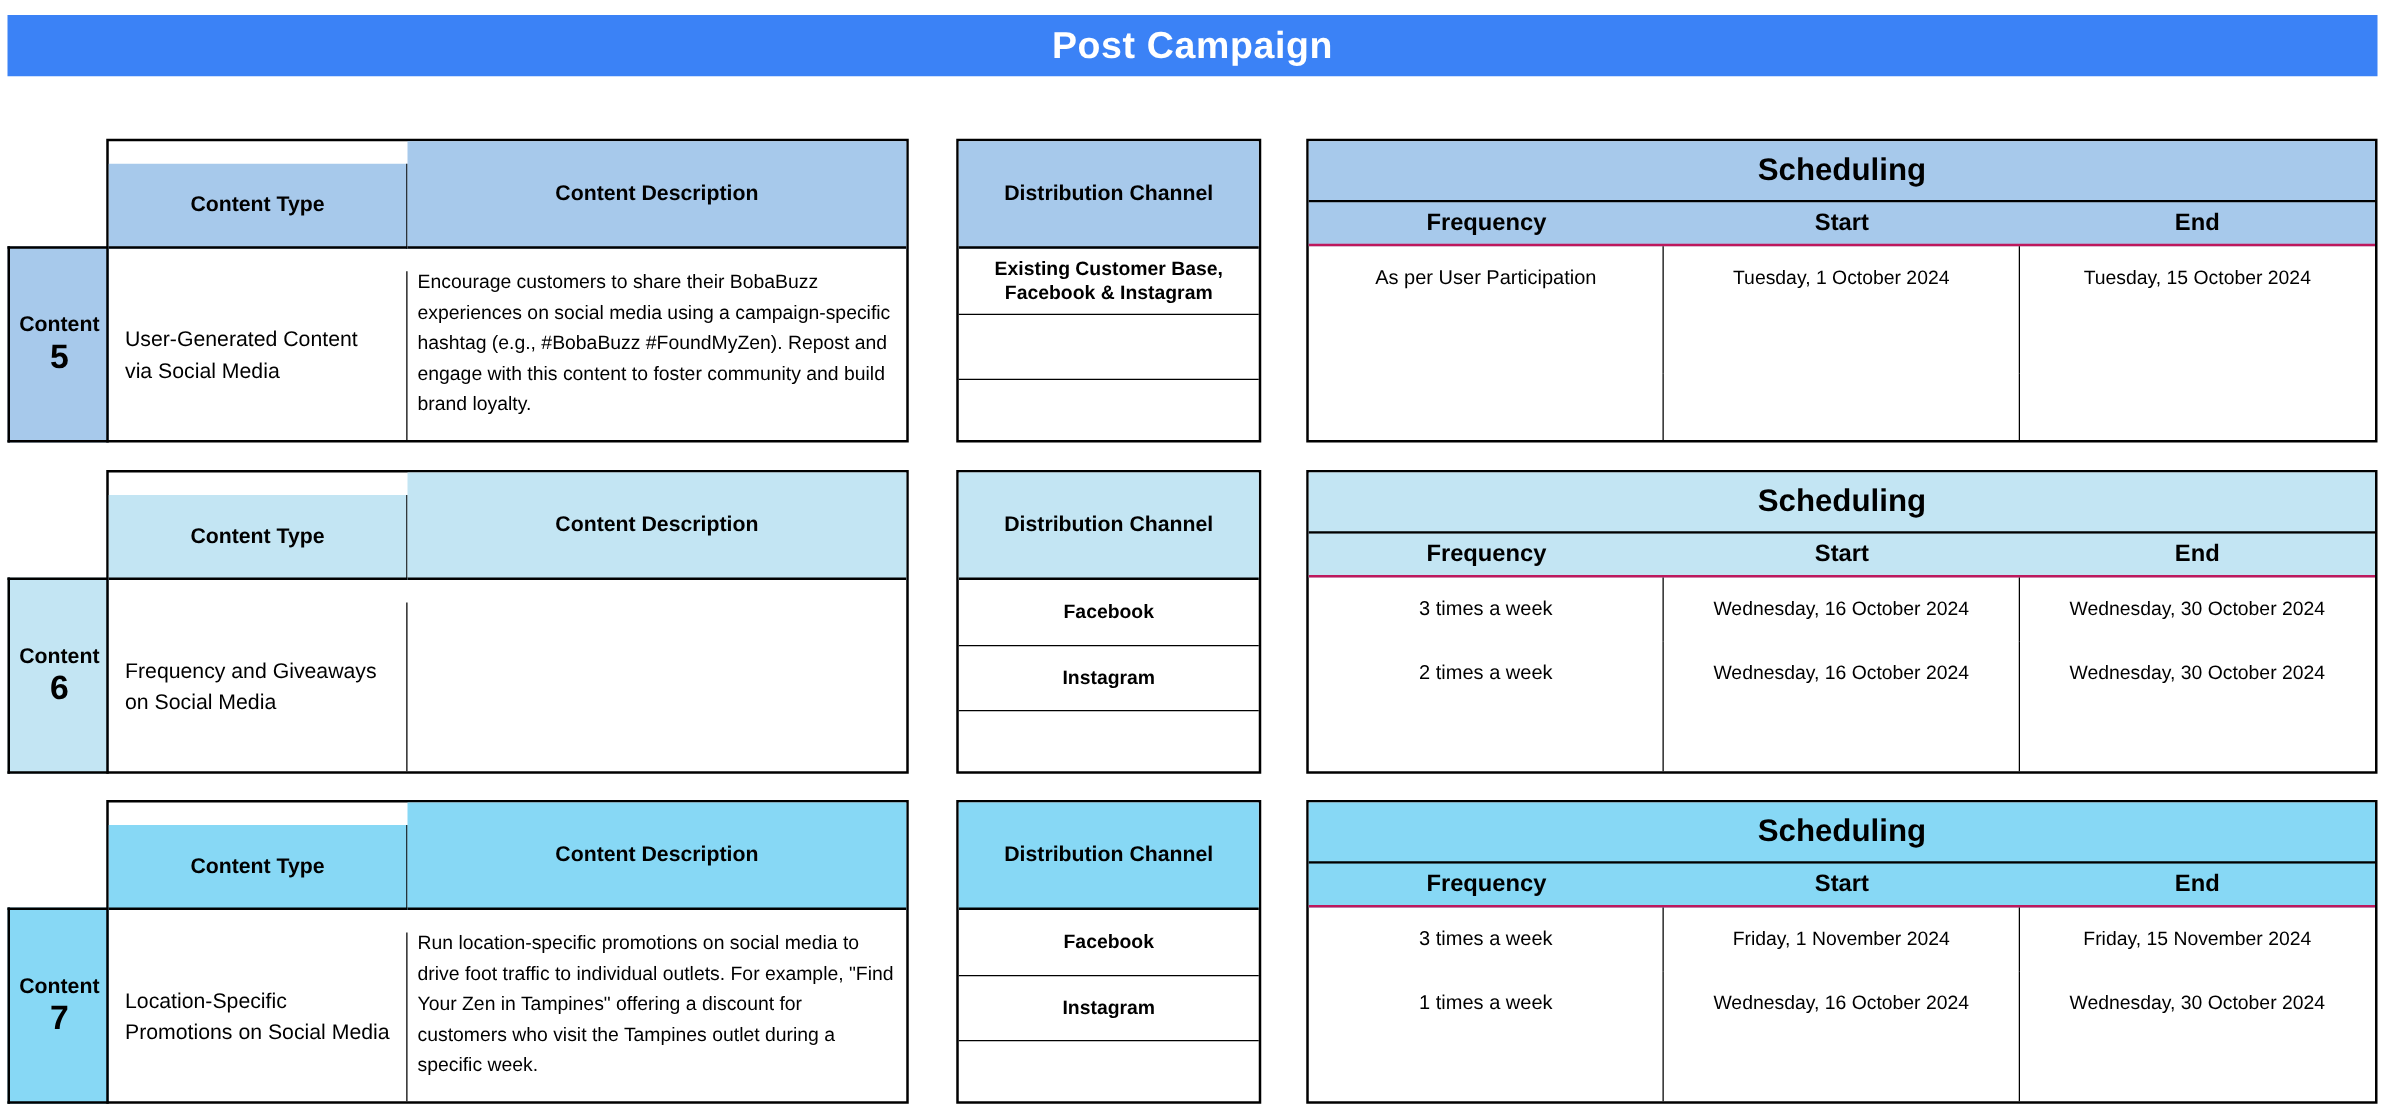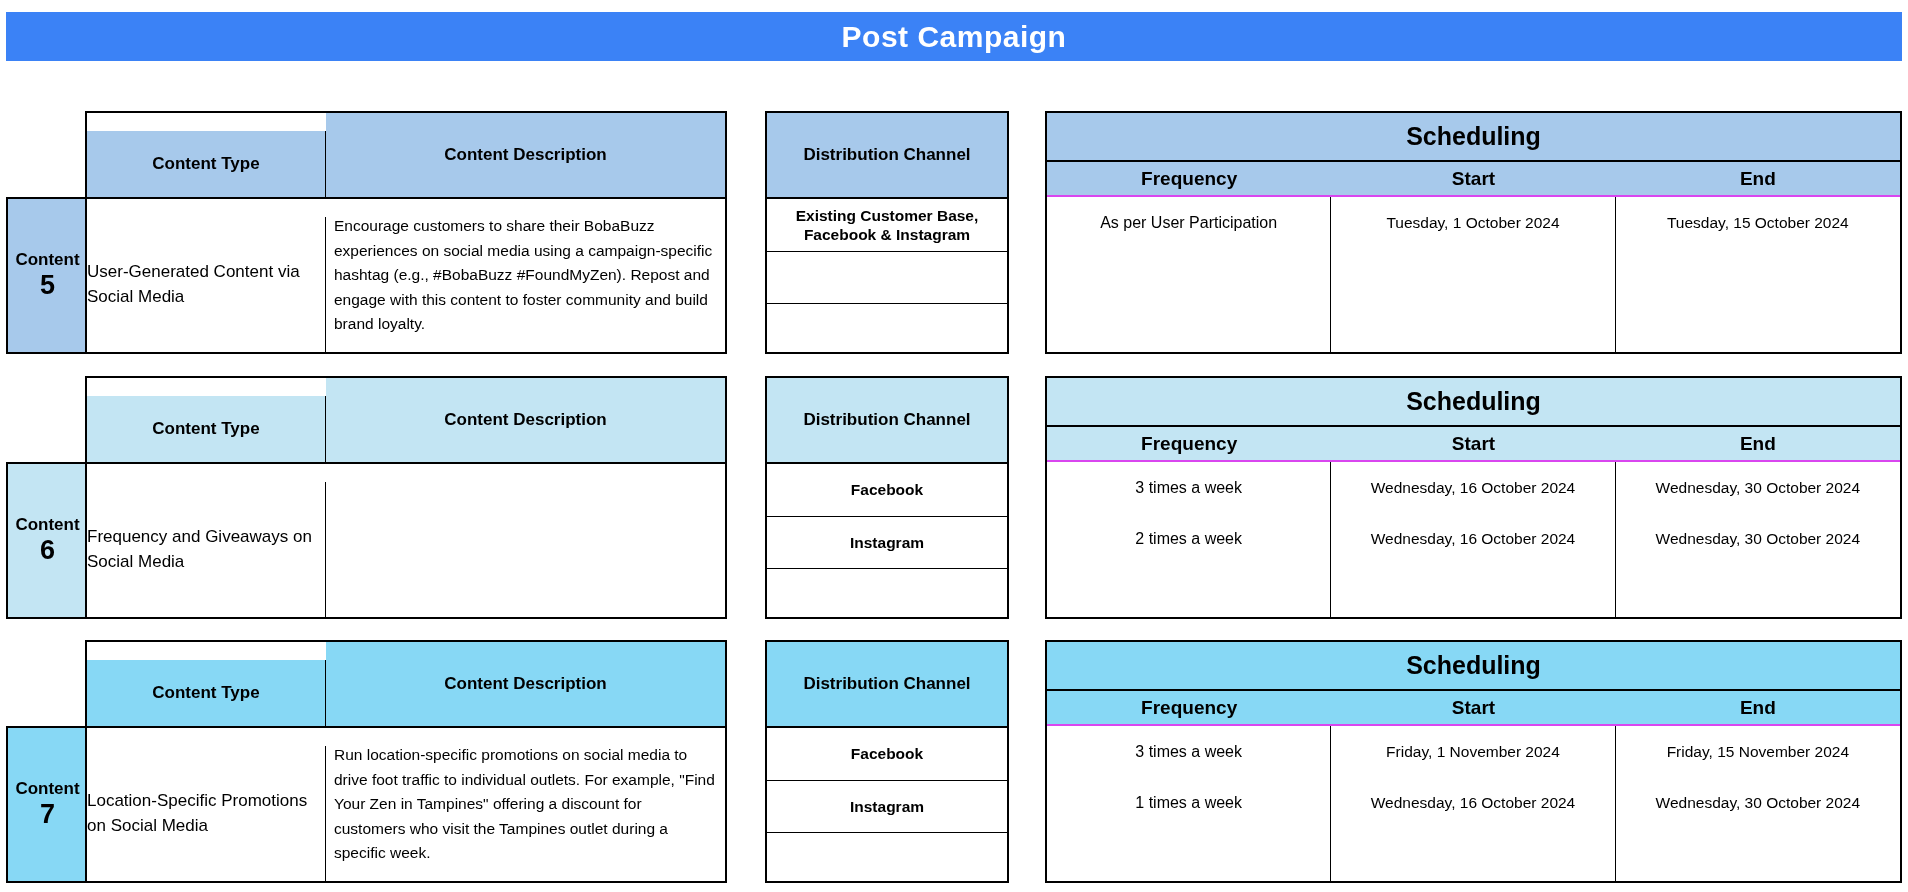--- a/index.html
+++ b/index.html
@@ -27,21 +27,21 @@
   .label-word{font-weight:bold;font-size:17px;line-height:1.2;}
   .label-num{font-weight:bold;font-size:27px;line-height:1.15;}
   
   .ctable{
     position:absolute;left:85px;top:0;width:642px;height:243px;box-sizing:border-box;
     border:2.5px solid #000;display:grid;grid-template-columns:239px 1fr;grid-template-rows:86px 1fr;
   }
   .ctable .c{box-sizing:border-box;display:flex;align-items:center;}
   .ctable .col1{border-right:1px solid #000000;margin-top:18px;}
   .ctable .head{border-bottom:2px solid #000;justify-content:center;font-weight:bold;font-size:17px;}
-  .ct-body{padding:4px 0;font-size:17px;line-height:1.45;}
+  .ct-body{padding:4px 13px;font-size:17px;line-height:1.45;}
   .cd-body{padding:4px 8px;font-size:15.5px;line-height:1.58;}
   
   .dtable{
     position:absolute;left:765px;top:0;width:244px;height:243px;box-sizing:border-box;
     border:2.5px solid #000;display:grid;grid-template-rows:86px 52px 52px 1fr;
   }
   .dtable .dc-head{
     box-sizing:border-box;border-bottom:2px solid #000;display:flex;align-items:center;justify-content:center;
     font-weight:bold;font-size:17px;
   }
@@ -53,21 +53,21 @@
   
   .stable{
     position:absolute;left:1045px;top:0;width:857px;height:243px;box-sizing:border-box;
     border:2.5px solid #000;display:grid;grid-template-rows:49px 35px 1fr;
   }
   .s-title{
     box-sizing:border-box;border-bottom:2px solid #000;display:flex;align-items:center;justify-content:center;
     font-weight:bold;font-size:25px;
   }
   .s-heads{
-    box-sizing:border-box;border-bottom:2px solid #d946ef;display:grid;grid-template-columns:1fr 1fr 1fr;
+    box-sizing:border-box;border-bottom:2px solid #be185d;display:grid;grid-template-columns:1fr 1fr 1fr;
   }
   .s-heads div{display:flex;align-items:center;justify-content:center;font-weight:bold;font-size:19px;}
   .s-body{display:grid;grid-template-columns:1fr 1fr 1fr;grid-template-rows:51px 51px 1fr;}
   .s-body .sb{
     box-sizing:border-box;display:flex;align-items:center;justify-content:center;text-align:center;
   }
   .s-body .sb:nth-child(3n+1),.s-body .sb:nth-child(3n+2){border-right:1.5px solid #000;}
   .sb.freq{font-size:16px;}
   .sb.date{font-size:15.5px;}
 </style>

